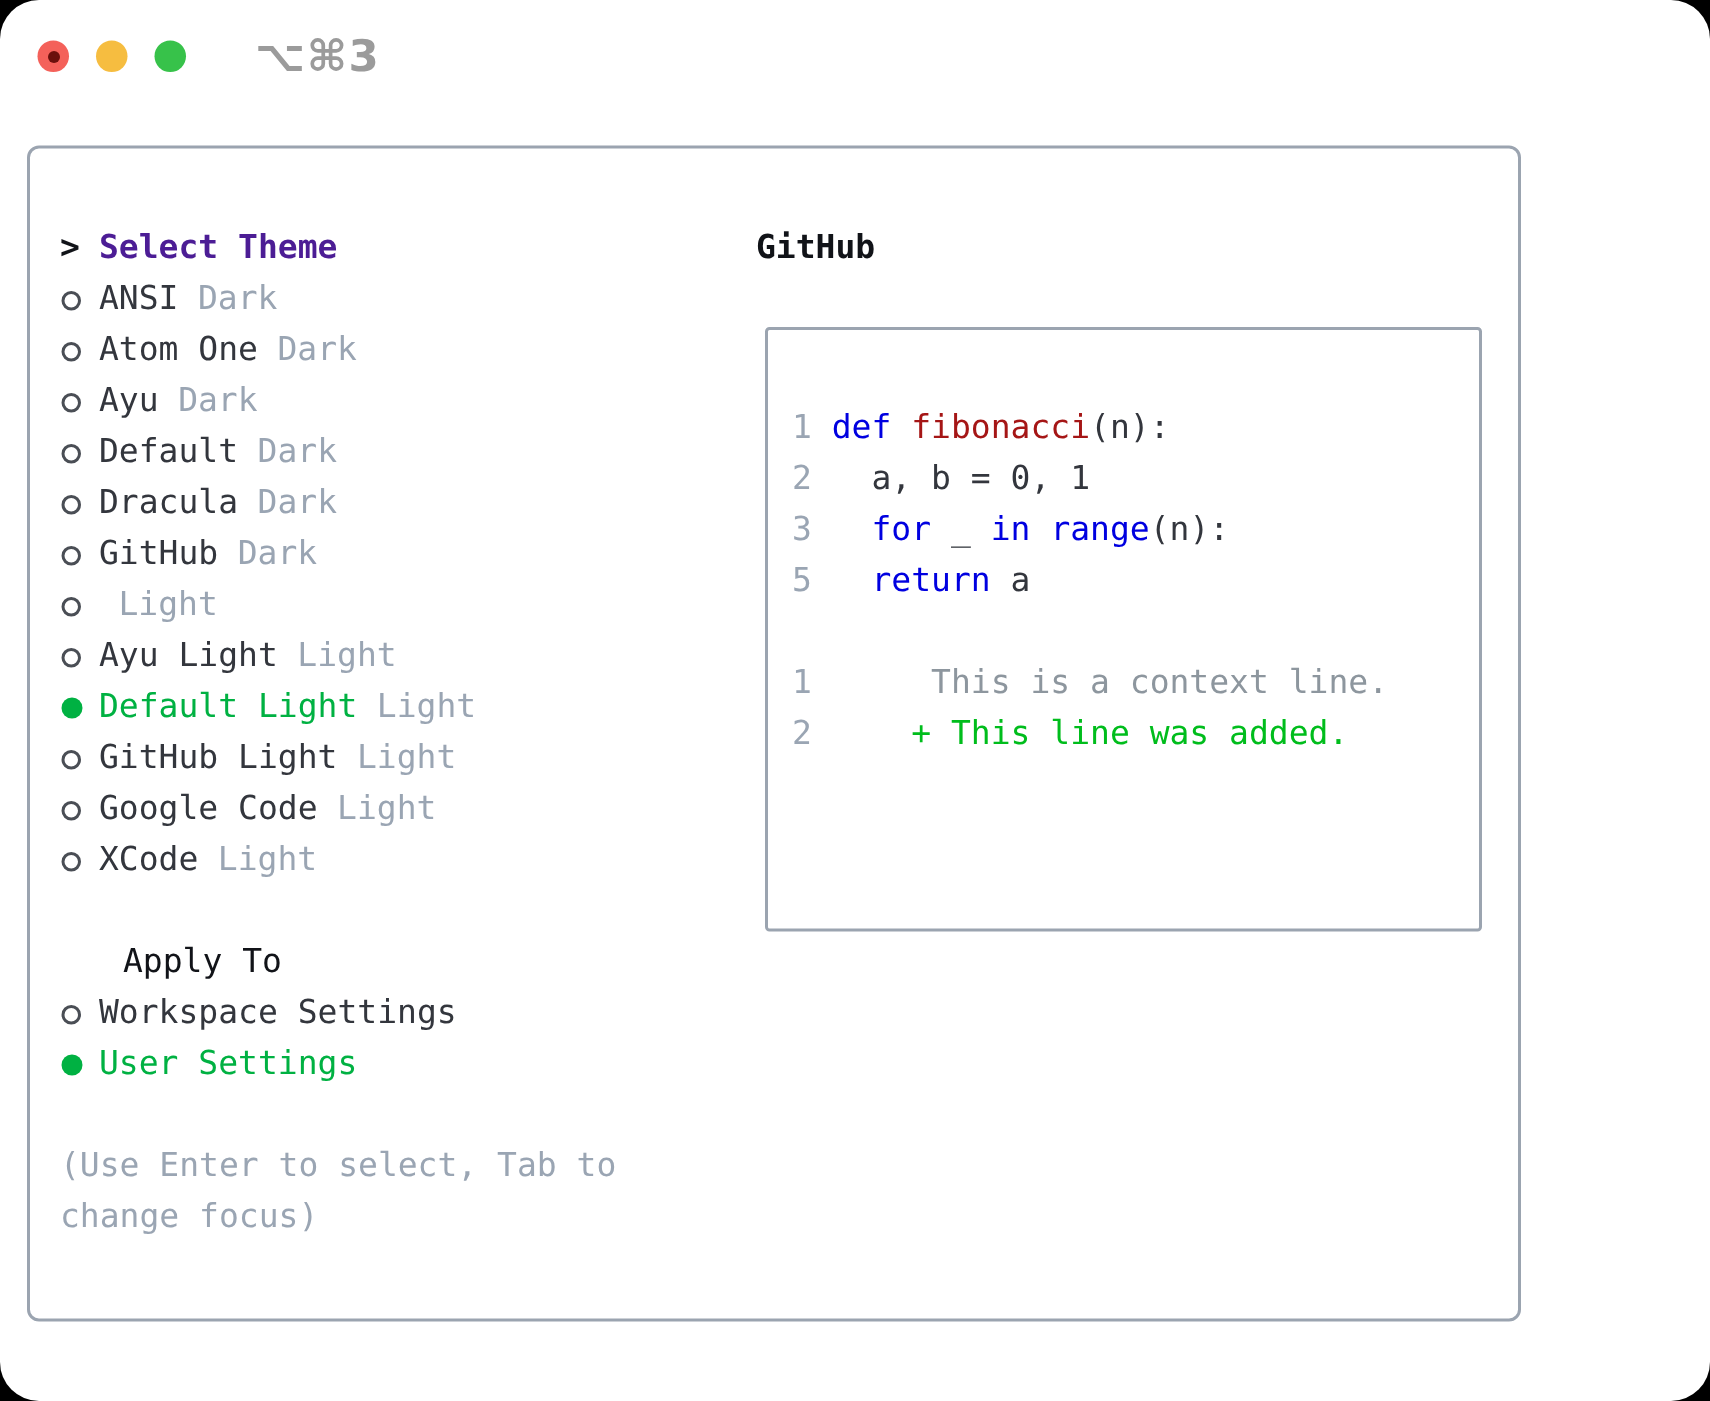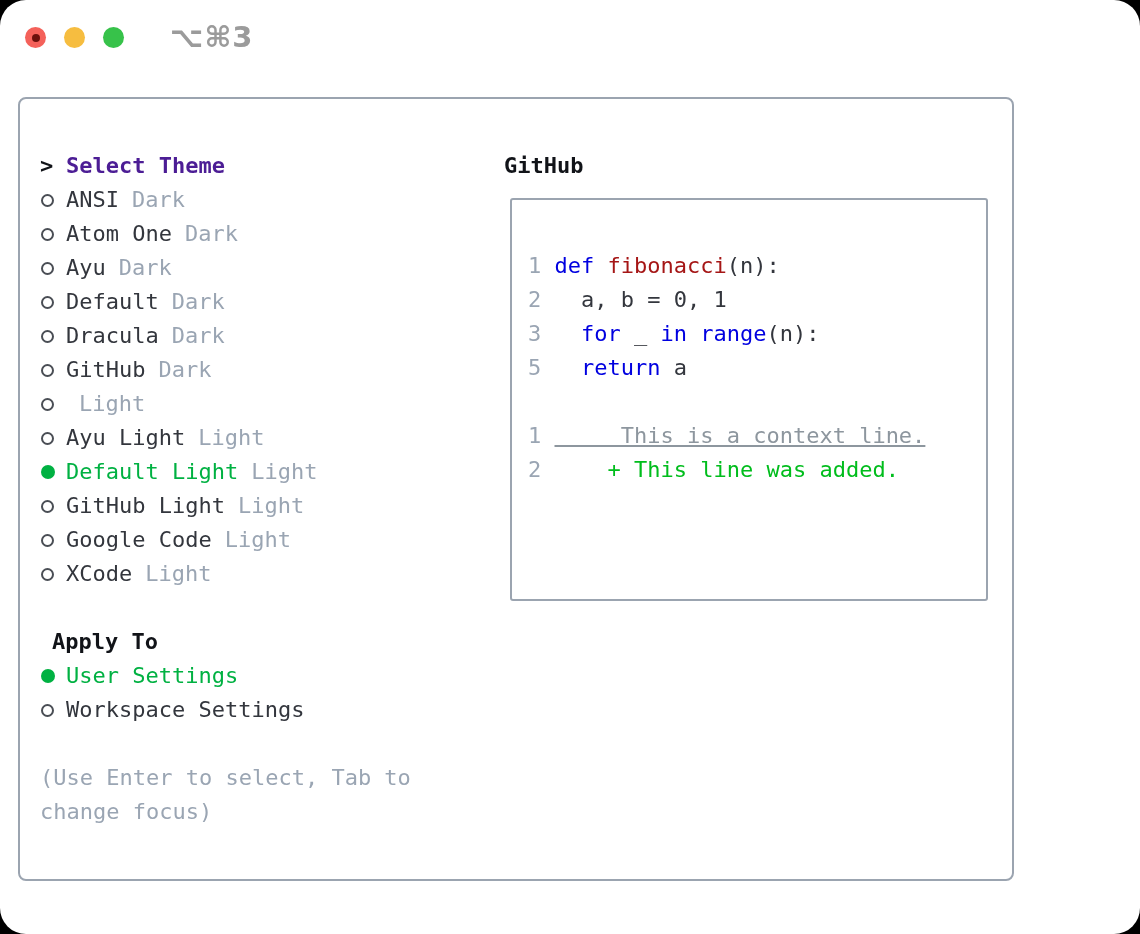--- a/index.html
+++ b/index.html
@@ -34,34 +34,34 @@
   .row{display:flex;align-items:center;height:34px;}
   .marker-col{width:26px;display:flex;align-items:center;flex:0 0 26px;}
   .gt{font-weight:700;color:#111318;}
   .header-label{font-weight:700;color:#4c1d95;}
   .circle{width:13px;height:13px;border:2px solid #4a4e55;border-radius:50%;
     box-sizing:border-box;margin-left:1px;}
   .circle.filled{width:14px;height:14px;border:none;background:var(--selection_green);}
   .theme-row .variant{color:var(--muted);margin-left:13px;}
   .theme-row.selected .name{color:var(--selection_green);text-align:right;}
   .spacer{height:34px;}
-  .apply-header{margin-left:12px;font-weight:700;color:#111318;height:34px;line-height:34px;}
+  .apply-header{margin-left:42px;font-weight:400;color:#111318;height:34px;line-height:34px;}
   .hint{color:var(--muted);width:422px;}
   
   .preview-title{position:absolute;left:484px;top:50px;height:34px;line-height:34px;
     font-size:22px;font-weight:700;color:#111318;}
-  .preview-box{position:absolute;left:490px;top:99px;width:478px;height:403px;
+  .preview-box{position:absolute;left:490px;top:119px;width:478px;height:403px;
     border:2px solid var(--panel_border);border-radius:3px;box-sizing:border-box;
     padding:49px 0 0 16px;overflow:hidden;}
   .code-line{height:34px;line-height:34px;font-size:22px;white-space:pre;font-weight:500;}
   .seg-lineno{color:var(--line_number_gray);}
   .seg-plain{color:var(--text_dark);}
   .seg-keyword{color:var(--keyword_blue);}
   .seg-function{color:var(--function_red);}
-  .seg-context{color:var(--context_gray);text-decoration:underline;}
+  .seg-context{color:var(--context_gray);}
   .seg-deleted{color:var(--deleted_red);}
   .seg-added{color:var(--added_green);}
 </style>
 </head>
 <body>
 
 <div class="window">
 
   <div class="titlebar">
     <span class="tl red">
@@ -164,31 +164,31 @@
             <span class="name">XCode</span>
             <span class="variant">Light</span>
           </div>
         </div>
 
       <div class="spacer"></div>
 
       <div class="apply-header">Apply To</div>
 
       <div>
+          <div class="row theme-row">
+            <span class="marker-col">
+              <span class="circle"></span>
+            </span>
+            <span class="name">Workspace Settings</span>
+          </div>
           <div class="row theme-row selected">
             <span class="marker-col">
               <span class="circle filled"></span>
             </span>
             <span class="name">User Settings</span>
-          </div>
-          <div class="row theme-row">
-            <span class="marker-col">
-              <span class="circle"></span>
-            </span>
-            <span class="name">Workspace Settings</span>
           </div>
         </div>
 
       <div class="spacer"></div>
 
       <div class="hint">(Use Enter to select, Tab to change focus)</div>
     </div>
 
     <div class="preview-title">GitHub</div>
 

